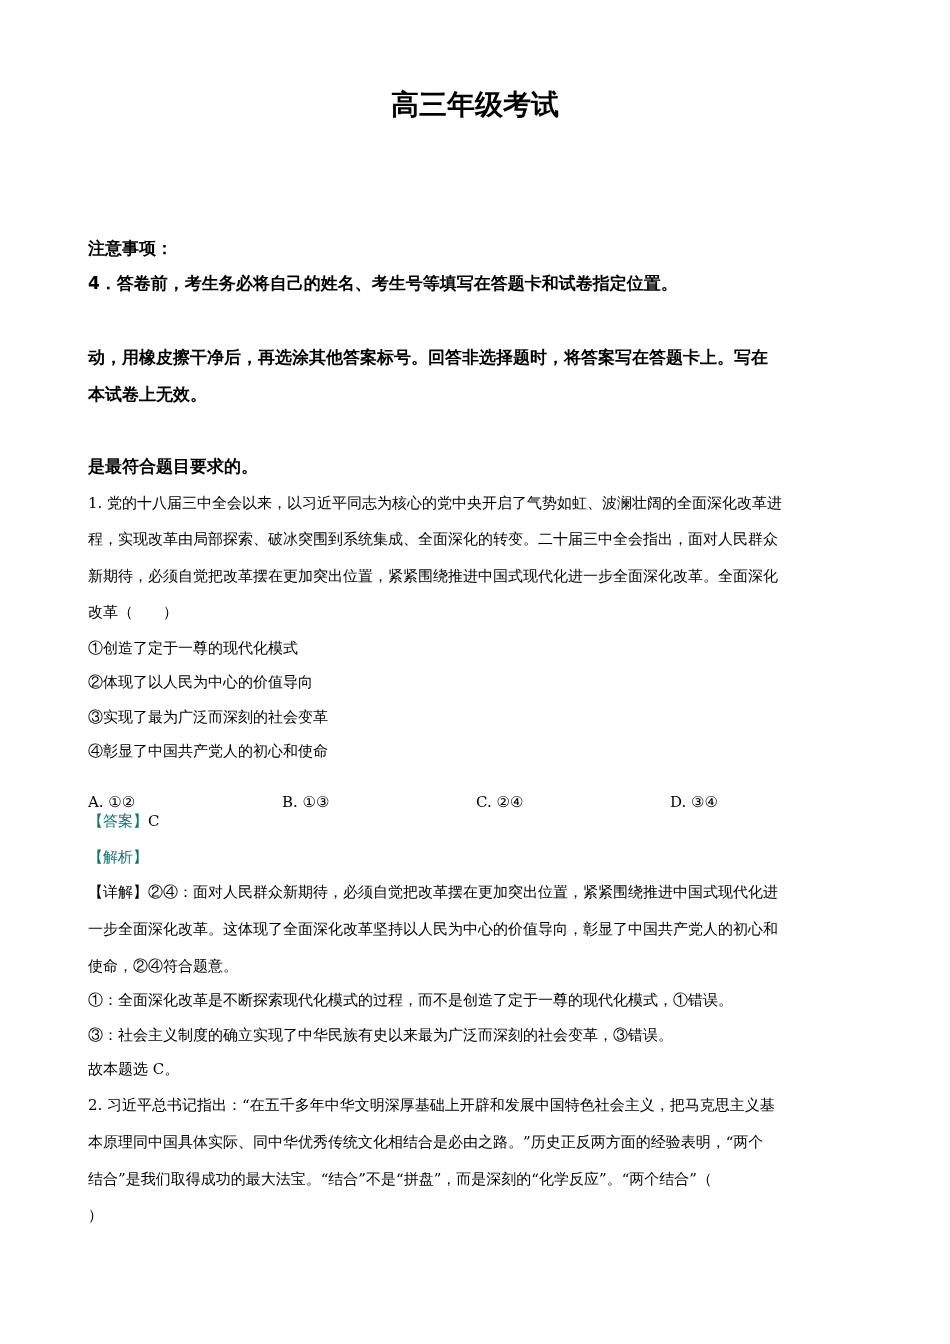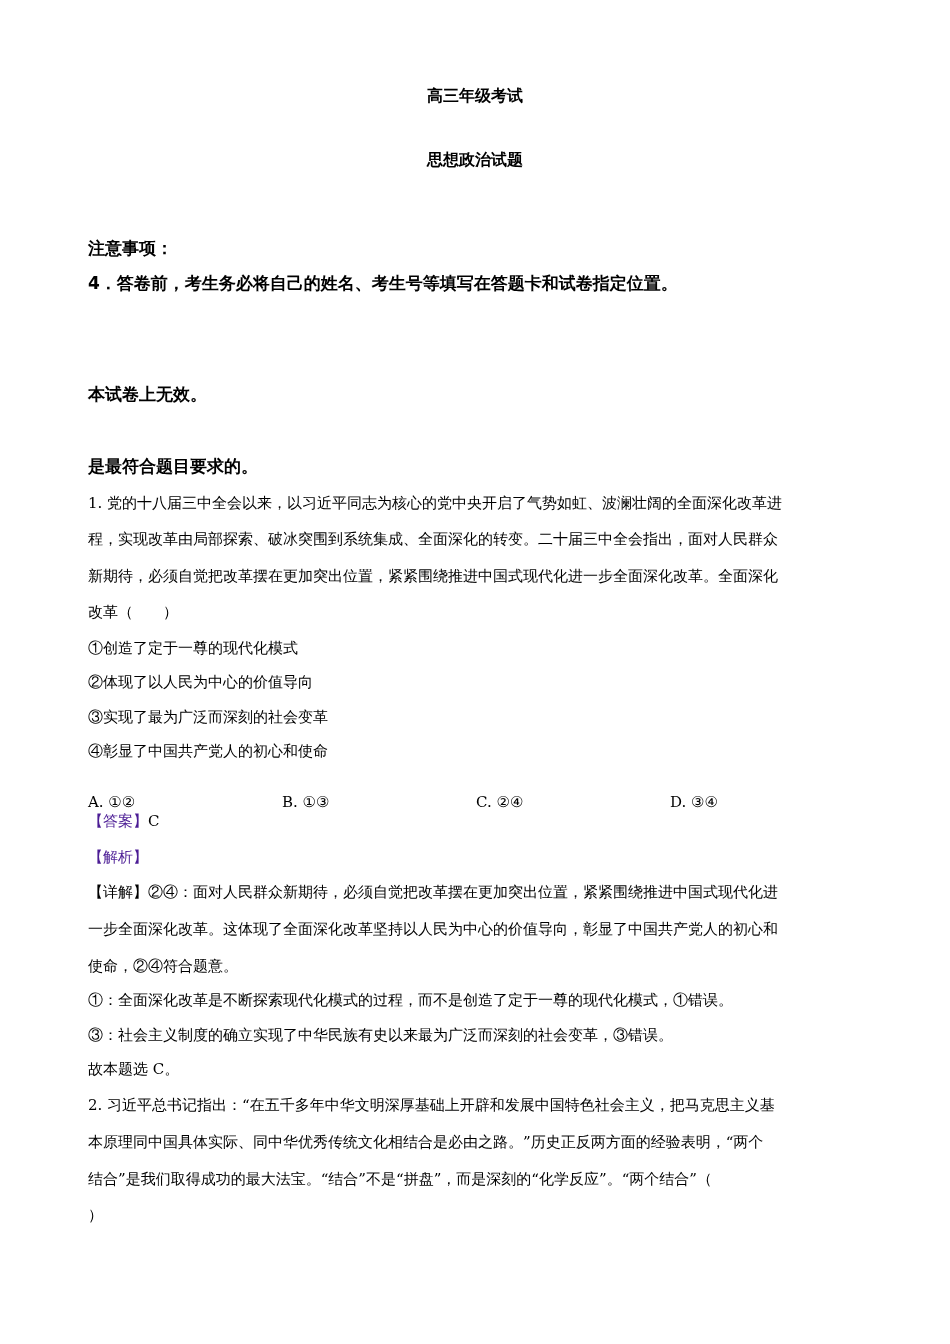--- a/index.html
+++ b/index.html
@@ -1,35 +1,35 @@
 <!DOCTYPE html>
 <html><head>
   <meta charset="utf-8">
   <style>
     html, body { margin: 0; padding: 0; background: #ffffff; }
     body { width: 950px; height: 1344px; position: relative; overflow: hidden;
       font-family: "DejaVu Serif", "Liberation Serif", serif; color: #000; }
     .page { position: absolute; left: 0; top: 0; width: 950px; height: 1344px; }
     .title { position: absolute; left: 0; width: 950px; text-align: center;
-      font-family: "DejaVu Sans", "Liberation Sans", sans-serif; font-weight: bold; font-size: 16px; }
+      font-family: "DejaVu Sans", "Liberation Sans", sans-serif; font-weight: bold; font-size: 28px; }
     .line { position: absolute; left: 88px; white-space: nowrap; margin-top: 32px; }
     .bold { font-family: "DejaVu Sans", "Liberation Sans", sans-serif; font-weight: bold; font-size: 17px; }
     .norm { font-size: 15px; }
-    .label-blue { color: #4c1d95; }
+    .label-blue { color: #0f766e; }
     .opt { position: absolute; font-size: 15px; margin-top: 48px; }
   </style>
 </head>
 <body>
 
 <div class="page">
   <div class="title" style="top:86px">高三年级考试</div>
-  <div class="title" style="top:150px">思想政治试题</div>
 
   <div class="line bold" style="top:205px">注意事项：</div>
   <div class="line bold" style="top:240px">4．答卷前，考生务必将自己的姓名、考生号等填写在答题卡和试卷指定位置。</div>
+  <div class="line bold" style="top:314px">动，用橡皮擦干净后，再选涂其他答案标号。回答非选择题时，将答案写在答题卡上。写在</div>
   <div class="line bold" style="top:351px">本试卷上无效。</div>
 
   <div class="line bold" style="top:423px">是最符合题目要求的。</div>
 
   <div class="line norm" style="top:462px">1. 党的十八届三中全会以来，以习近平同志为核心的党中央开启了气势如虹、波澜壮阔的全面深化改革进</div>
   <div class="line norm" style="top:498px">程，实现改革由局部探索、破冰突围到系统集成、全面深化的转变。二十届三中全会指出，面对人民群众</div>
   <div class="line norm" style="top:535px">新期待，必须自觉把改革摆在更加突出位置，紧紧围绕推进中国式现代化进一步全面深化改革。全面深化</div>
   <div class="line norm" style="top:571px">改革（　　）</div>
 
   <div class="line norm" style="top:607px">①创造了定于一尊的现代化模式</div>

